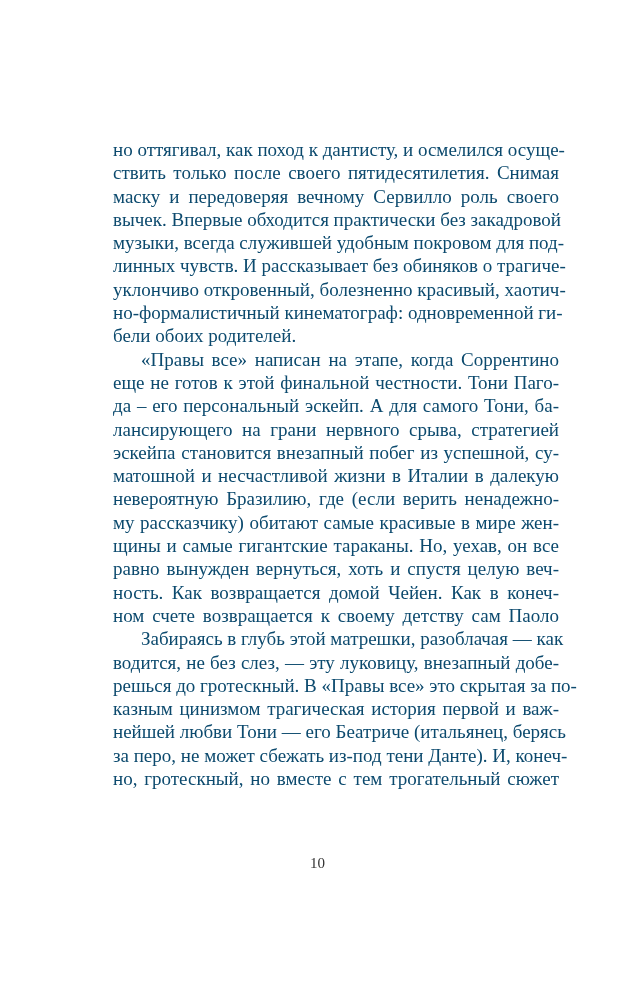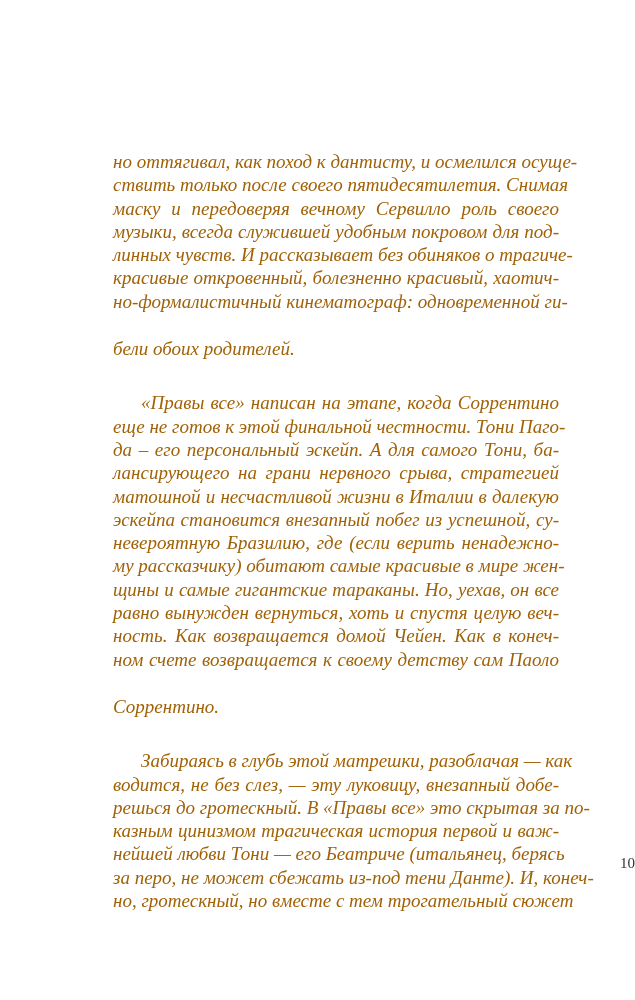--- a/index.html
+++ b/index.html
@@ -9,84 +9,81 @@
     }
     body {
       width: 635px;
       height: 1000px;
       position: relative;
       overflow: hidden;
     }
     .page {
       position: absolute;
       left: 113px;
-      top: 150px;
+      top: 138px;
       width: 446px;
       font-family: "Liberation Serif", "DejaVu Serif", serif;
       font-size: 19px;
       line-height: 23.3px;
-      color: #a16207;
-      font-style: italic;
+      color: #0c4a6e;
     }
     .line {
       display: block;
       white-space: nowrap;
       text-align: justify;
       text-align-last: justify;
       height: 23.3px;
     }
     .line.last {
       text-align-last: left;
-      margin-top: 24px;
     }
     .line.indent {
       padding-left: 28px;
-      margin-top: 31px;
     }
     .page-number {
       position: absolute;
       left: 0;
       width: 635px;
       top: 855px;
-      text-align: right;
+      text-align: center;
       font-family: "Liberation Serif", "DejaVu Serif", serif;
       font-size: 15px;
       color: #333333;
     }
   </style>
 </head>
 <body>
 
 <div class="page">
 
   <div>
     <span class="line">но оттягивал, как поход к дантисту, и осмелился осуще-</span>
     <span class="line">ствить только после своего пятидесятилетия. Снимая</span>
     <span class="line">маску и передоверяя вечному Сервилло роль своего</span>
+    <span class="line">вычек. Впервые обходится практически без закадровой</span>
     <span class="line">музыки, всегда служившей удобным покровом для под-</span>
     <span class="line">линных чувств. И рассказывает без обиняков о трагиче-</span>
-    <span class="line">красивые откровенный, болезненно красивый, хаотич-</span>
+    <span class="line">уклончиво откровенный, болезненно красивый, хаотич-</span>
     <span class="line">но-формалистичный кинематограф: одновременной ги-</span>
     <span class="line last">бели обоих родителей.</span>
   </div>
 
   <div>
     <span class="line indent">«Правы все» написан на этапе, когда Соррентино</span>
     <span class="line">еще не готов к этой финальной честности. Тони Паго-</span>
     <span class="line">да – его персональный эскейп. А для самого Тони, ба-</span>
     <span class="line">лансирующего на грани нервного срыва, стратегией</span>
+    <span class="line">эскейпа становится внезапный побег из успешной, су-</span>
     <span class="line">матошной и несчастливой жизни в Италии в далекую</span>
-    <span class="line">эскейпа становится внезапный побег из успешной, су-</span>
     <span class="line">невероятную Бразилию, где (если верить ненадежно-</span>
     <span class="line">му рассказчику) обитают самые красивые в мире жен-</span>
     <span class="line">щины и самые гигантские тараканы. Но, уехав, он все</span>
     <span class="line">равно вынужден вернуться, хоть и спустя целую веч-</span>
     <span class="line">ность. Как возвращается домой Чейен. Как в конеч-</span>
     <span class="line">ном счете возвращается к своему детству сам Паоло</span>
-    <span class="line last">Соррентино.</span>
   </div>
 
   <div>
     <span class="line indent">Забираясь в глубь этой матрешки, разоблачая — как</span>
     <span class="line">водится, не без слез, — эту луковицу, внезапный добе-</span>
     <span class="line">решься до гротескный. В «Правы все» это скрытая за по-</span>
     <span class="line">казным цинизмом трагическая история первой и важ-</span>
     <span class="line">нейшей любви Тони — его Беатриче (итальянец, берясь</span>
     <span class="line">за перо, не может сбежать из-под тени Данте). И, конеч-</span>
     <span class="line">но, гротескный, но вместе с тем трогательный сюжет</span>

